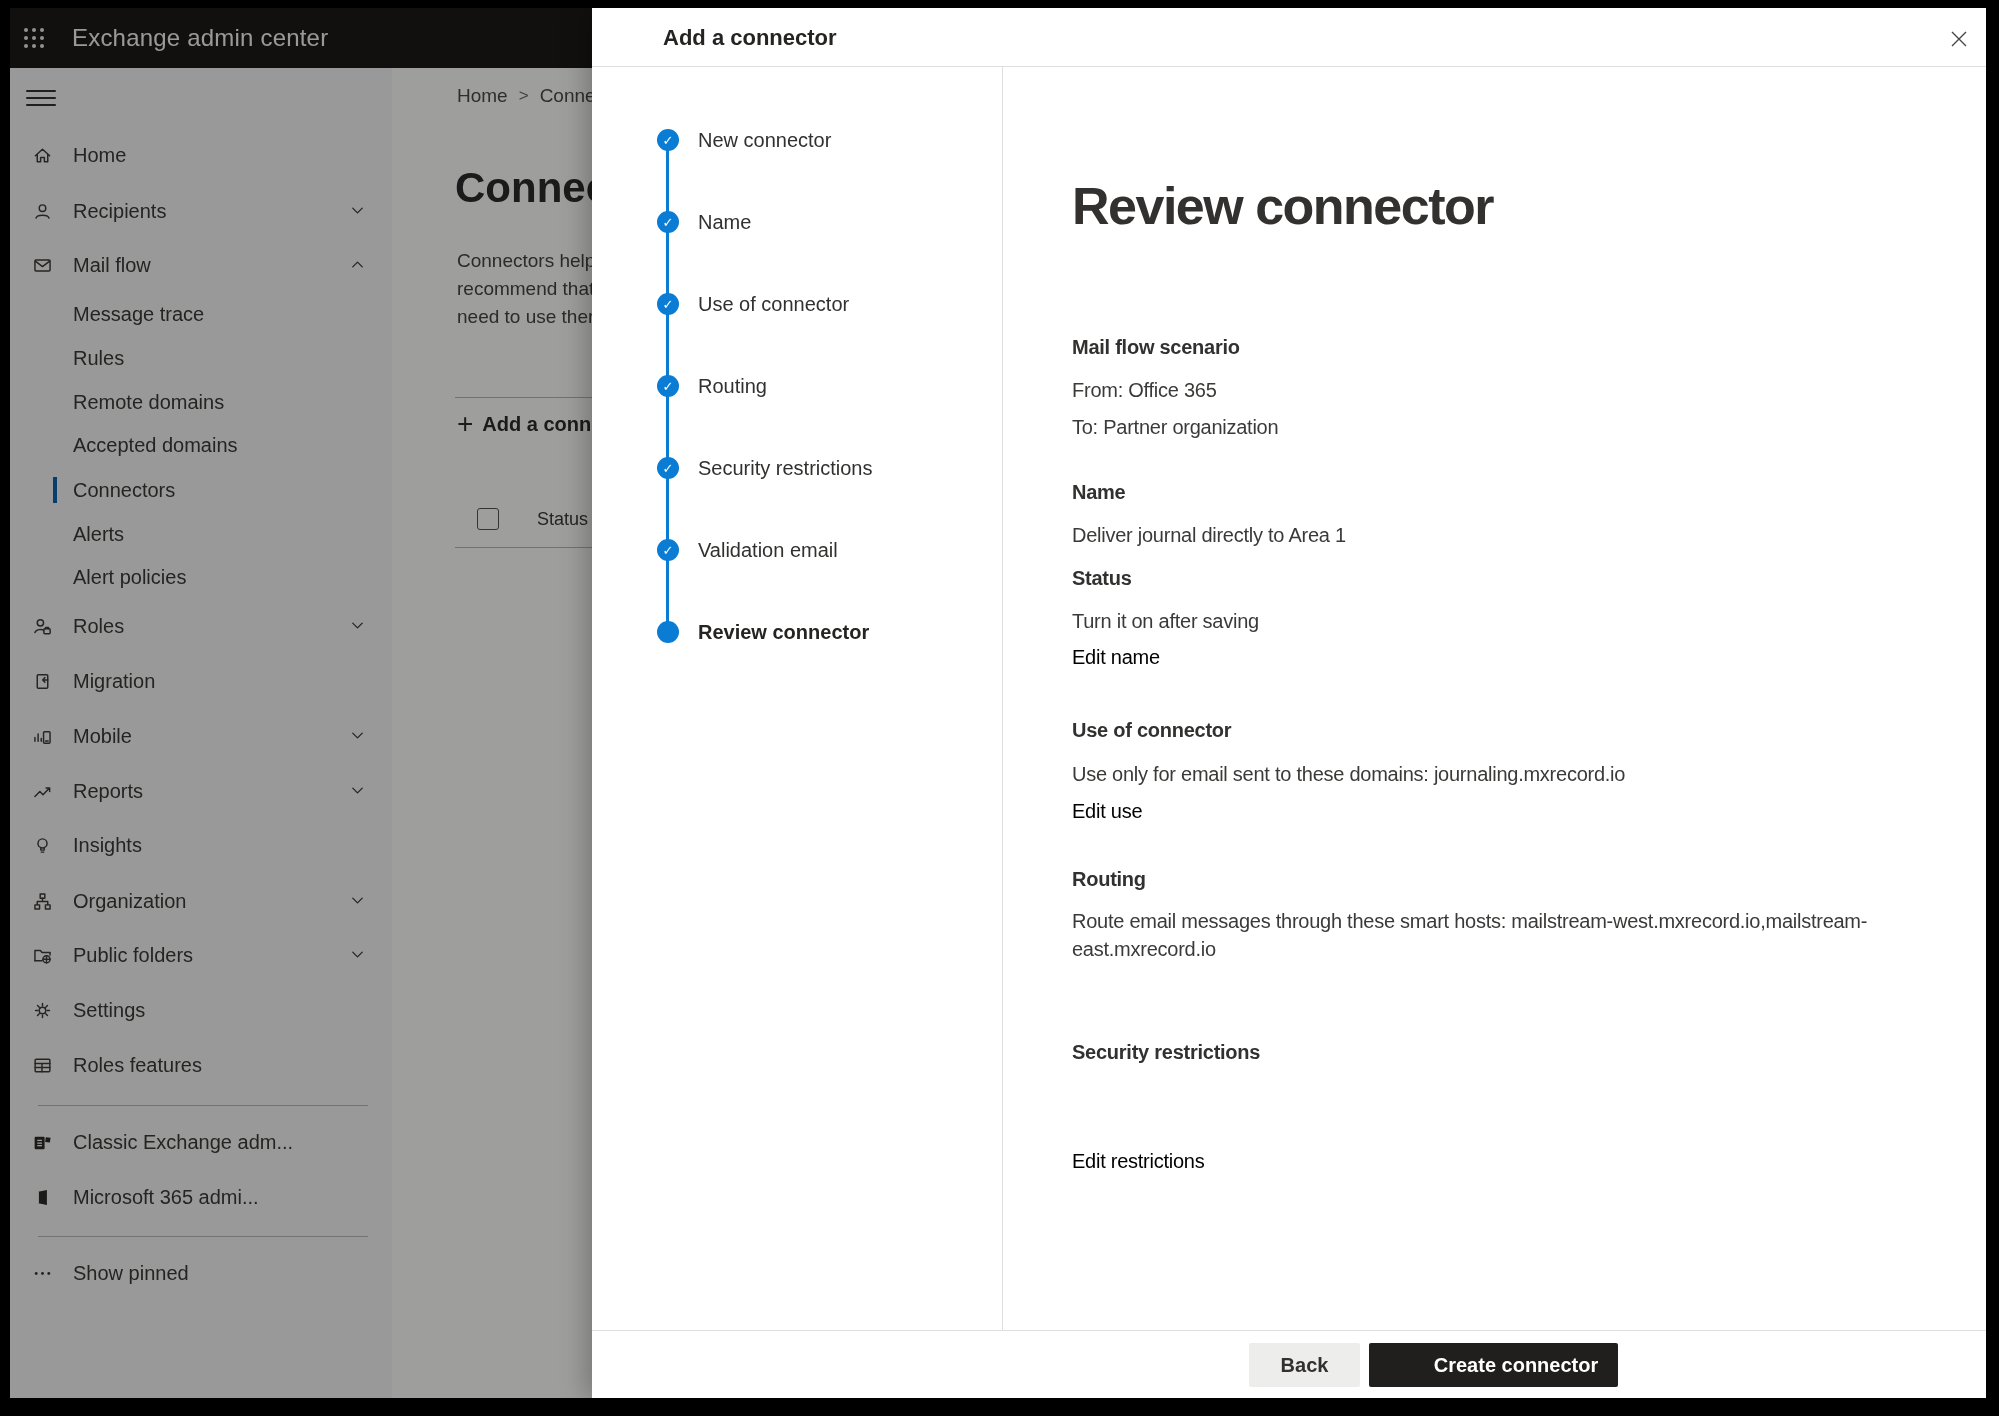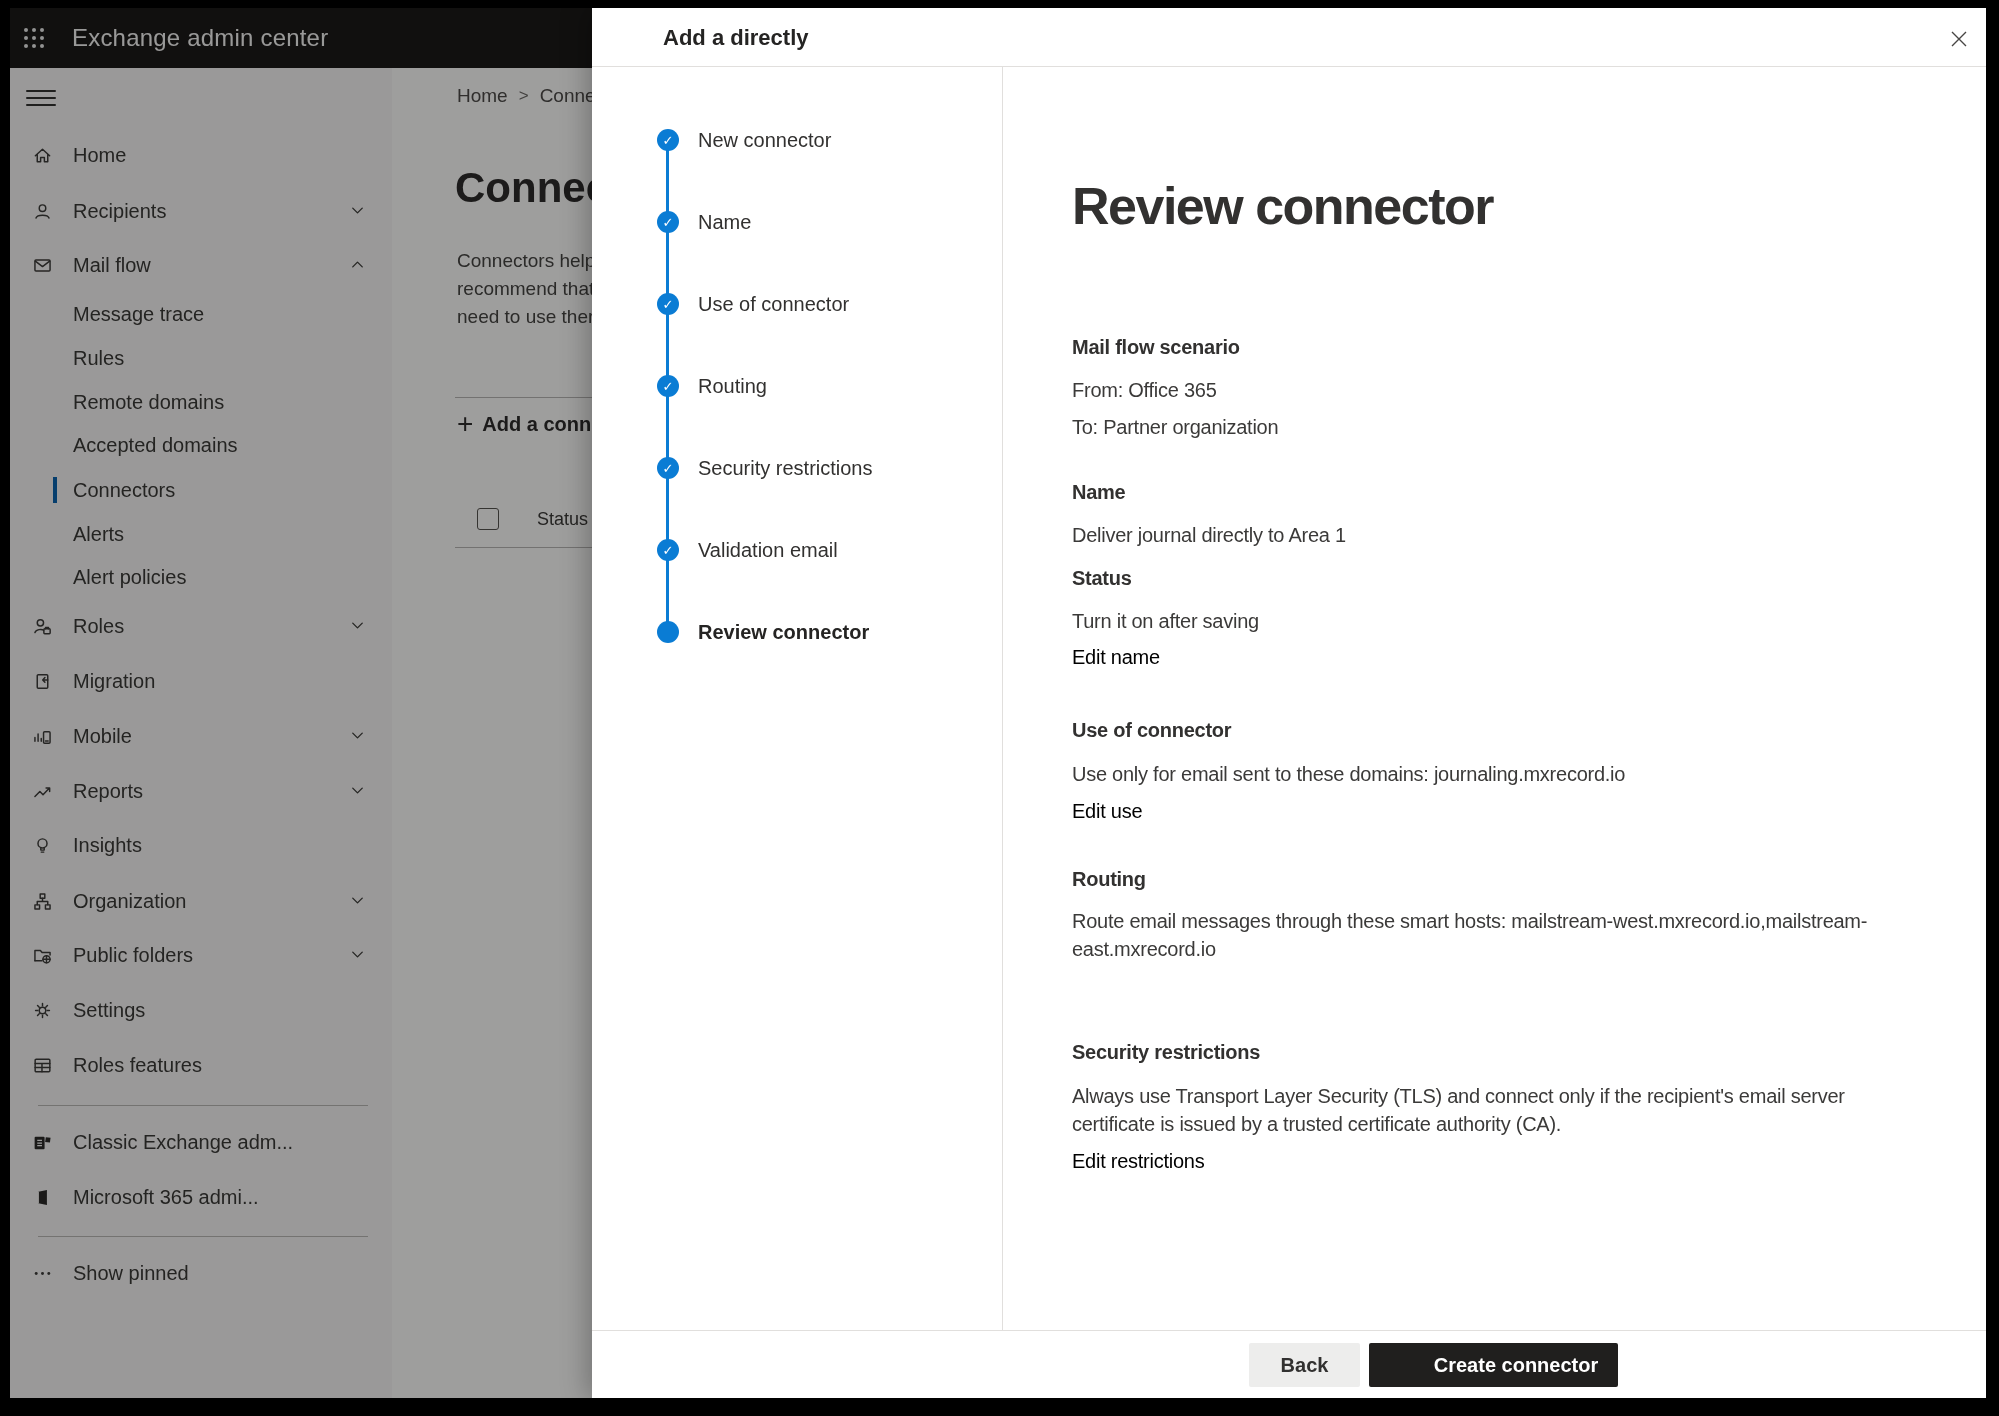--- a/index.html
+++ b/index.html
@@ -293,21 +293,21 @@
   <span class="plus">+</span>
   <span class="albl">Add a conn</span>
 </div>
 <div class="abs bg-checkbox"></div>
 <div class="abs bg-status">Status</div>
 <div class="abs bg-div" style="top:547px;width:250px"></div>
 
 <div class="abs overlay"></div>
 
 <div class="abs modal">
-  <div class="hdr-title">Add a directly</div>
+  <div class="hdr-title">Add a connector</div>
   <div class="close-btn">
     <svg width="18" height="18" viewBox="0 0 18 18">
       <path d="M2 2 L16 16 M16 2 L2 16" stroke="#484644" stroke-width="1.4" fill="none"></path>
     </svg>
   </div>
   <div class="hdr-div"></div>
 
   <div class="steps-div"></div>
   <div class="steps-line"></div>
   <div class="step" style="top:112px">
@@ -348,22 +348,20 @@
   <div class="blk h" style="top:556px">Status</div>
   <div class="blk" style="top:599px">Turn it on after saving</div>
   <div class="blk lnk" style="top:635px">Edit name</div>
   <div class="blk h" style="top:708px">Use of connector</div>
   <div class="blk" style="top:752px">Use only for email sent to these domains: journaling.mxrecord.io</div>
   <div class="blk lnk" style="top:789px">Edit use</div>
   <div class="blk h" style="top:857px">Routing</div>
   <div class="blk" style="top:899px">Route email messages through these smart hosts: mailstream-west.mxrecord.io,mailstream-
 east.mxrecord.io</div>
   <div class="blk h" style="top:1030px">Security restrictions</div>
-  <div class="blk" style="top:1074px">Always use Transport Layer Security (TLS) and connect only if the recipient's email server
-certificate is issued by a trusted certificate authority (CA).</div>
   <div class="blk lnk" style="top:1139px">Edit restrictions</div>
 
   <div class="ftr-div"></div>
   <div class="btn btn-back">Back</div>
   <div class="btn btn-create">Create connector</div>
 </div>
 
 <div class="frame" style="left:0;top:0;width:1999px;height:8px"></div>
 <div class="frame" style="left:0;top:0;width:10px;height:1416px"></div>
 <div class="frame" style="left:1986px;top:0;width:13px;height:1416px"></div>

